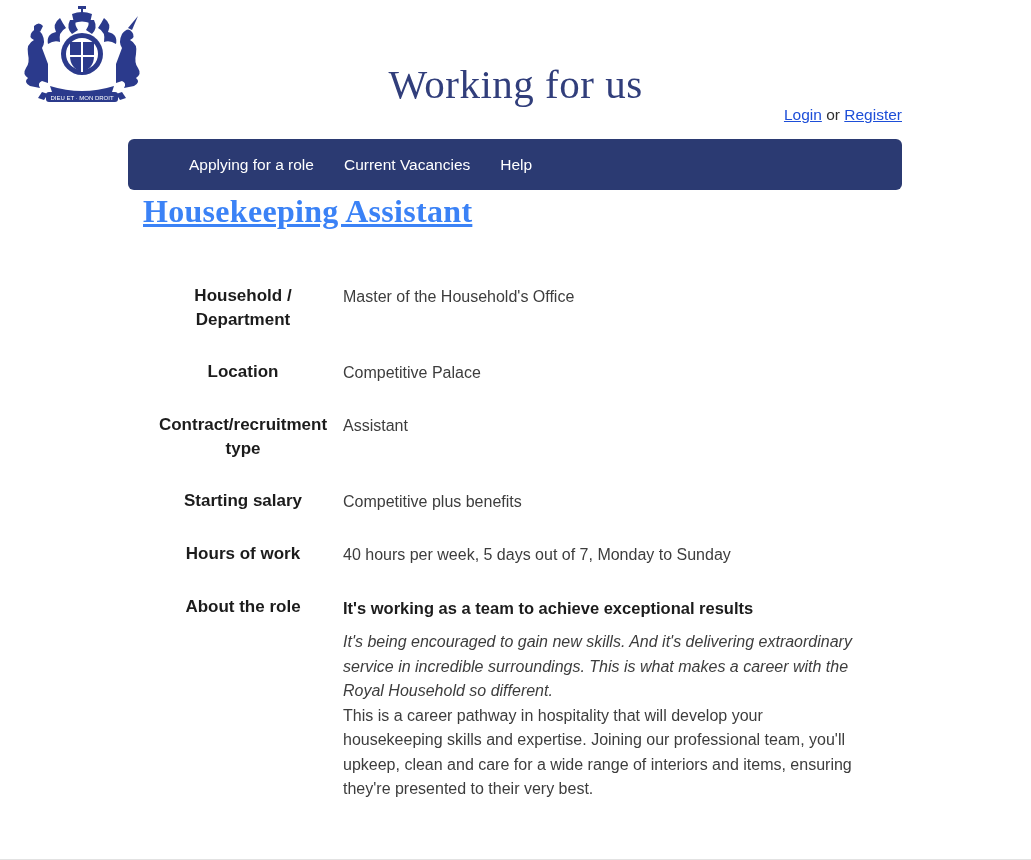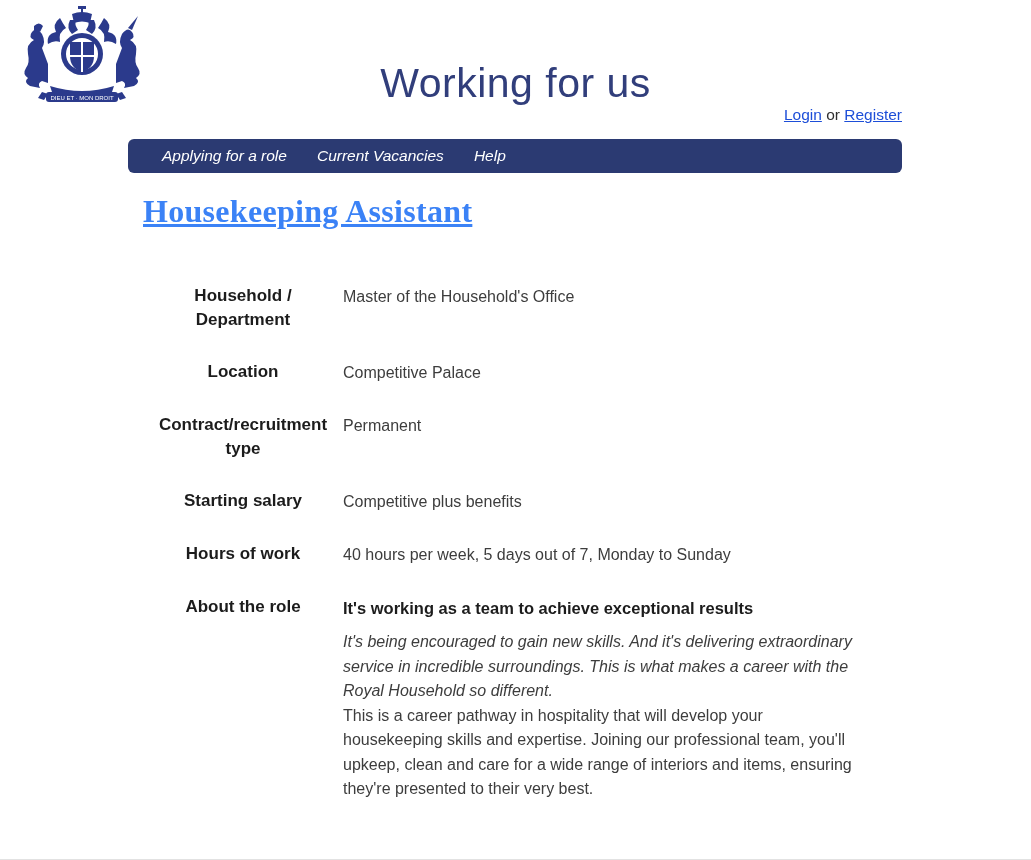--- a/index.html
+++ b/index.html
@@ -16,35 +16,35 @@
   .header { position: relative; height: 139px; }
   .logo {
     position: absolute; left: 20px; top: 4px;
     width: 124px; height: 102px; cursor: pointer;
   }
   .site-title {
     position: absolute; left: 0; right: 0; top: 60px;
     text-align: center;
     font-size: 41px; font-weight: 300; letter-spacing: 0.5px;
     color: #313e7b;
+    font-family: Liberation Serif, serif;
   }
   .auth {
     position: absolute; right: 129px; top: 106px;
     font-size: 15.5px; color: #2e2e2e;
   }
   .auth a { color: #1d4ed8; text-decoration: underline; cursor: pointer; }
 
   
   .navbar {
     position: absolute; left: 128px; top: 139px;
-    width: 774px; height: 34px;
+    width: 774px; height: 51px;
     background: #2b3a72; border-radius: 6px;
     display: flex; align-items: center;
-    padding-left: 19px;
-    font-style: italic;
+    padding-left: 46px;
   }
   .nav-item {
     color: #ffffff; font-size: 15.5px;
     padding: 0 15px; cursor: pointer; white-space: nowrap;
   }
 
   
   .main { position: absolute; left: 143px; top: 193px; width: 760px; }
   .page-title {
     font-family: "Liberation Serif", "DejaVu Serif", serif;
@@ -144,21 +144,21 @@
       </div>
 
 
       <div class="row">
         <div class="row-label">Location</div>
         <div class="row-value">Competitive Palace</div>
       </div>
 
       <div class="row">
         <div class="row-label">Contract/recruitment type</div>
-        <div class="row-value">Permanent</div>
+        <div class="row-value">Assistant</div>
       </div>
 
       <div class="row">
         <div class="row-label">Starting salary</div>
         <div class="row-value">Competitive plus benefits</div>
       </div>
 
       <div class="row">
         <div class="row-label">Hours of work</div>
         <div class="row-value">40 hours per week, 5 days out of 7, Monday to Sunday</div>

